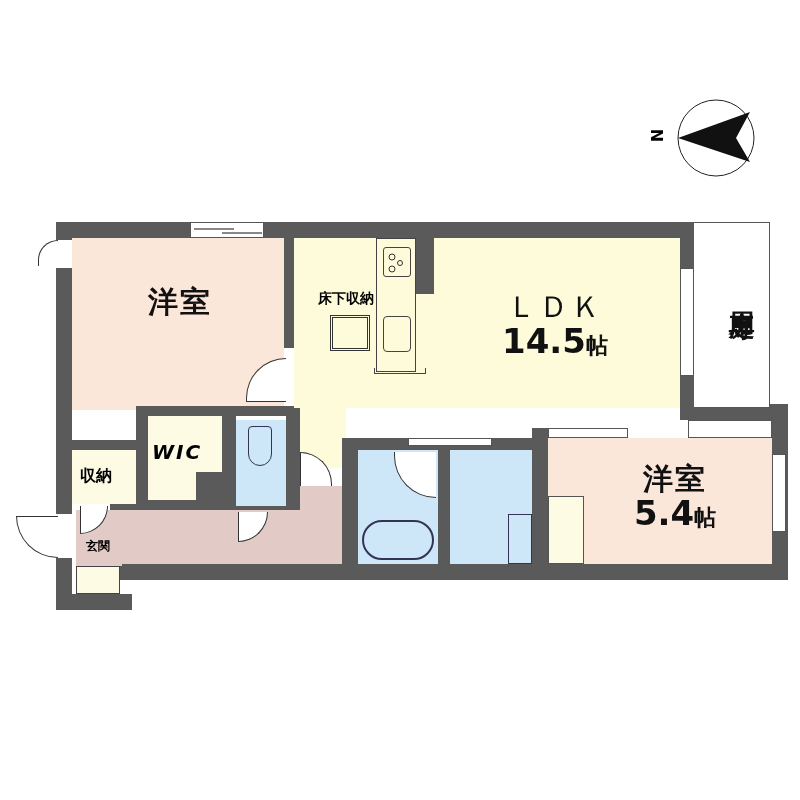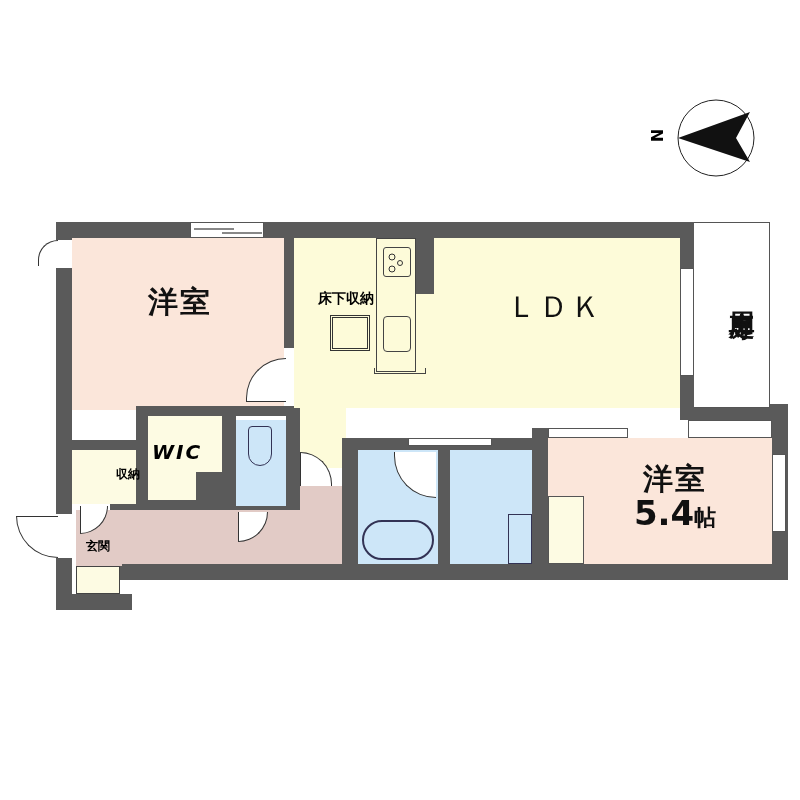--- a/index.html
+++ b/index.html
@@ -68,35 +68,36 @@
       <circle cx="8" cy="21" r="3" fill="none" stroke="#333"></circle>
       <circle cx="16" cy="15" r="2.5" fill="none" stroke="#333"></circle>
   </svg>
 </div>
 <div class="abs" style="left:383px;top:316px;width:28px;height:36px;border:1px solid #444;border-radius:4px;"></div>
 <div class="abs" style="left:374px;top:368px;width:52px;height:6px;border:1px solid #444;border-top:none;"></div>
 <div class="abs" style="left:330px;top:315px;width:40px;height:36px;border:3px double #333;"></div>
 <div class="abs sm" style="left:302px;top:290px;font-size:14px;margin-left:16px;">床下収納</div>
 <div class="room-label" style="left:490px;top:290px;width:130px;">
   <div class="big" style="font-weight:normal;">ＬＤＫ</div>
+  <div class="area"><span>14.5</span><small>帖</small></div>
 </div>
 
 <div class="abs win" style="left:680px;top:268px;width:14px;height:108px;"></div>
 
 <div class="abs" style="left:694px;top:222px;width:76px;height:186px;background:#fff;border:1px solid #555;border-left:none;"></div>
 <div class="room-label" style="left:722px;top:268px;width:40px;font-size:26px;">
   <span style="writing-mode:vertical-rl;">専用庭</span>
 </div>
 
 <div class="abs" style="left:148px;top:416px;width:74px;height:84px;background:#fdfbe3;"></div>
 <div class="abs wall" style="left:196px;top:472px;width:26px;height:28px;"></div>
 <div class="abs sm" style="left:152px;top:440px;font-size:20px;letter-spacing:2px;font-style:italic;">WIC</div>
 
 <div class="abs" style="left:72px;top:450px;width:64px;height:54px;background:#fdfbe3;"></div>
-<div class="abs sm" style="left:80px;top:466px;font-size:12px;margin-left:36px;">収納</div>
+<div class="abs sm" style="left:80px;top:466px;font-size:16px;">収納</div>
 
 <div class="abs" style="left:236px;top:420px;width:50px;height:86px;background:#cde6f8;"></div>
 <div class="abs" style="left:248px;top:426px;width:24px;height:40px;border:1px solid #335;border-radius:4px 4px 12px 12px;"></div>
 
 <div class="abs" style="left:122px;top:510px;width:220px;height:54px;background:#e2cbc6;"></div>
 <div class="abs" style="left:300px;top:486px;width:42px;height:30px;background:#e2cbc6;"></div>
 <div class="door-arc" style="left:238px;top:512px;width:30px;height:30px;border-radius:0 0 30px 0;border-top:none;border-left:1px solid #333;background:#fff;"></div>
 <div class="door-arc" style="left:300px;top:452px;width:32px;height:34px;border-radius:0 32px 0 0;border-bottom:none;background:#fff;"></div>
 
 <div class="abs" style="left:76px;top:510px;width:46px;height:56px;background:#e2cbc6;"></div>

